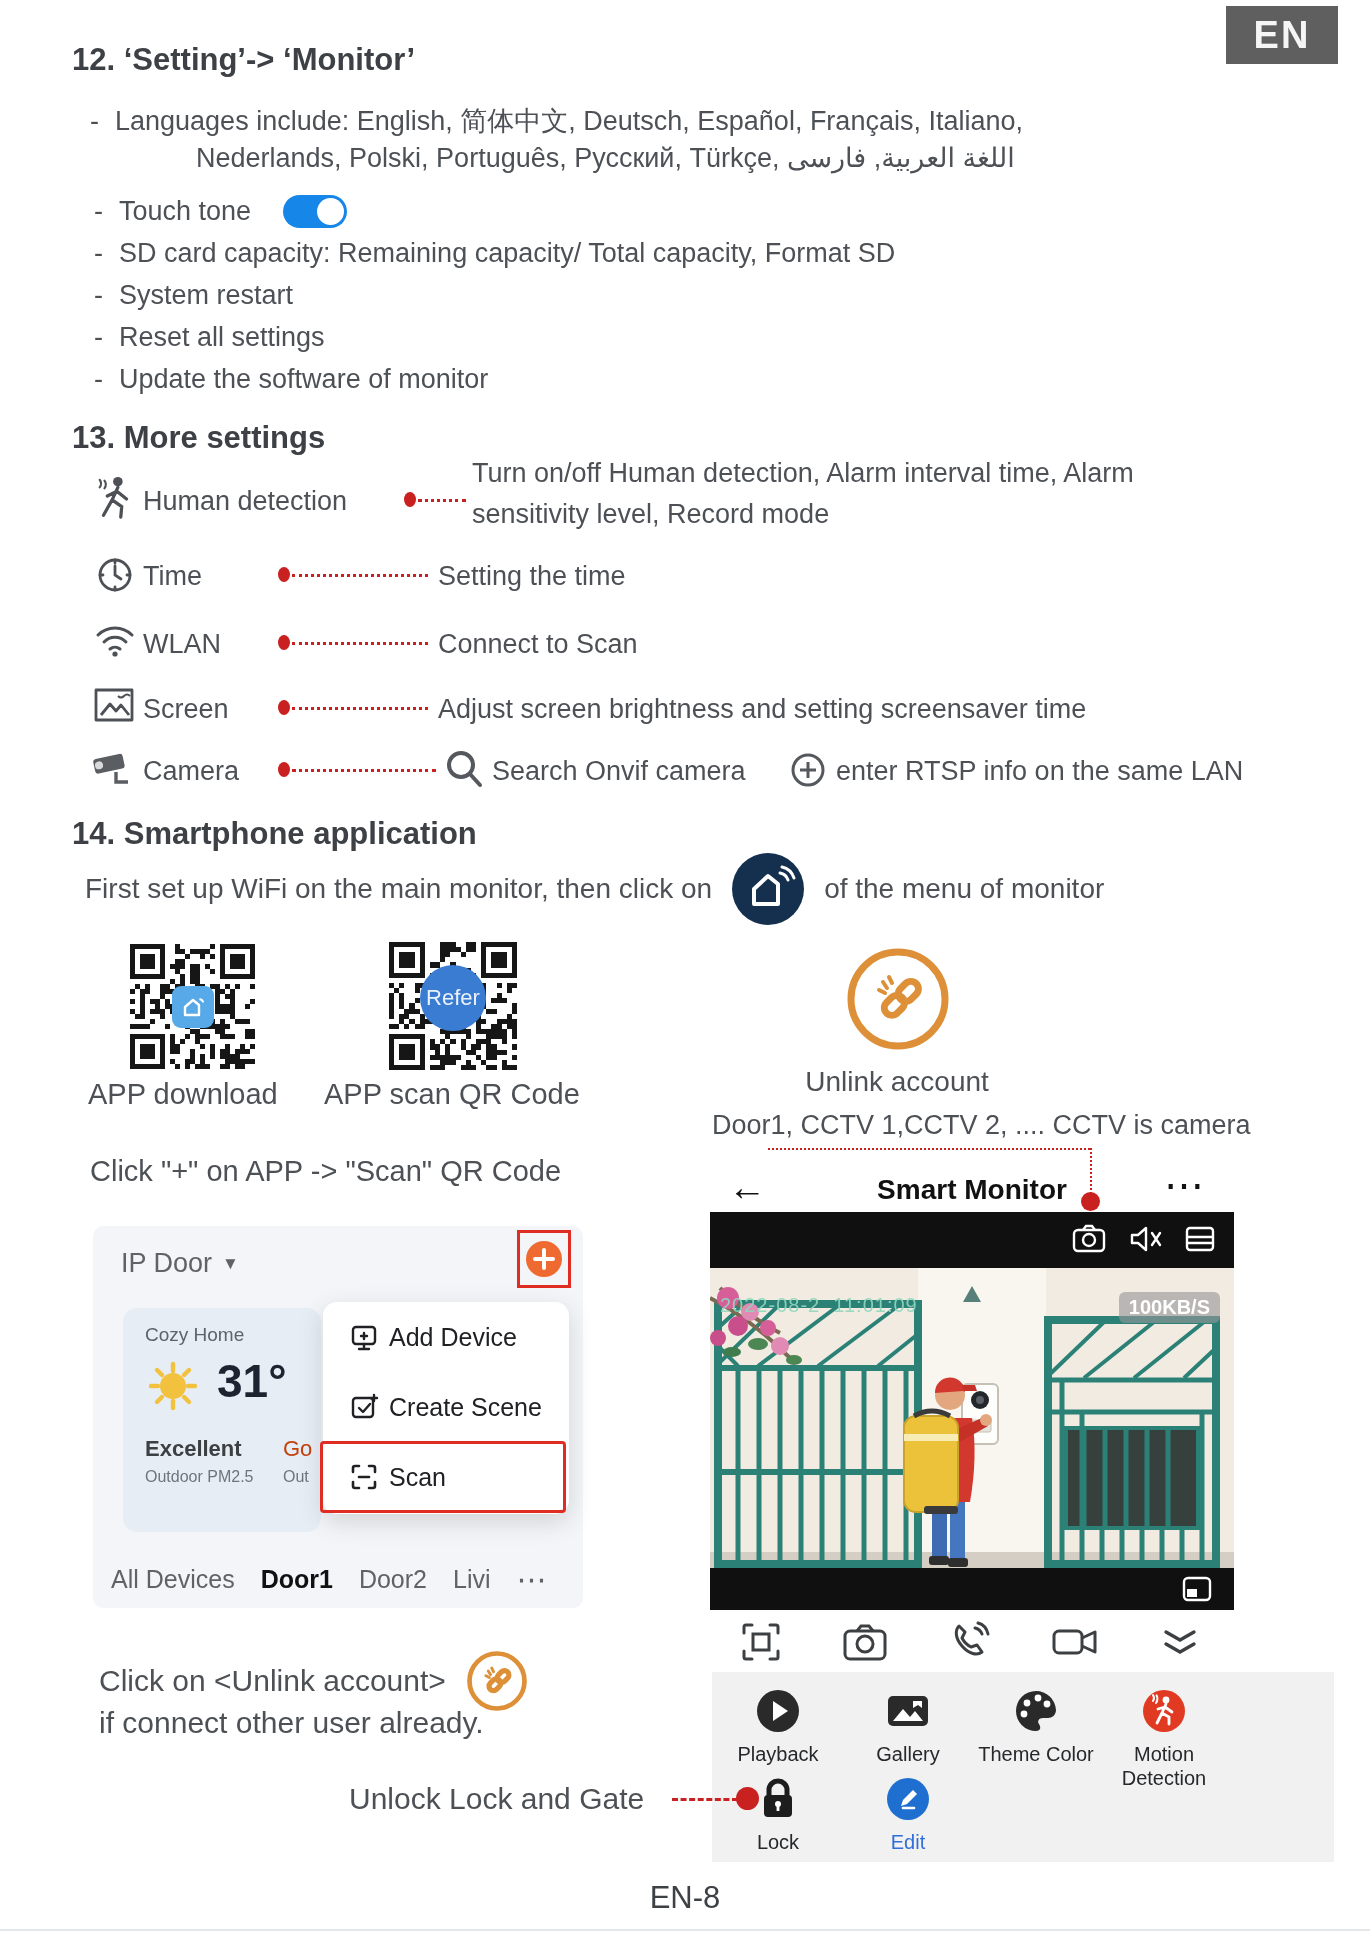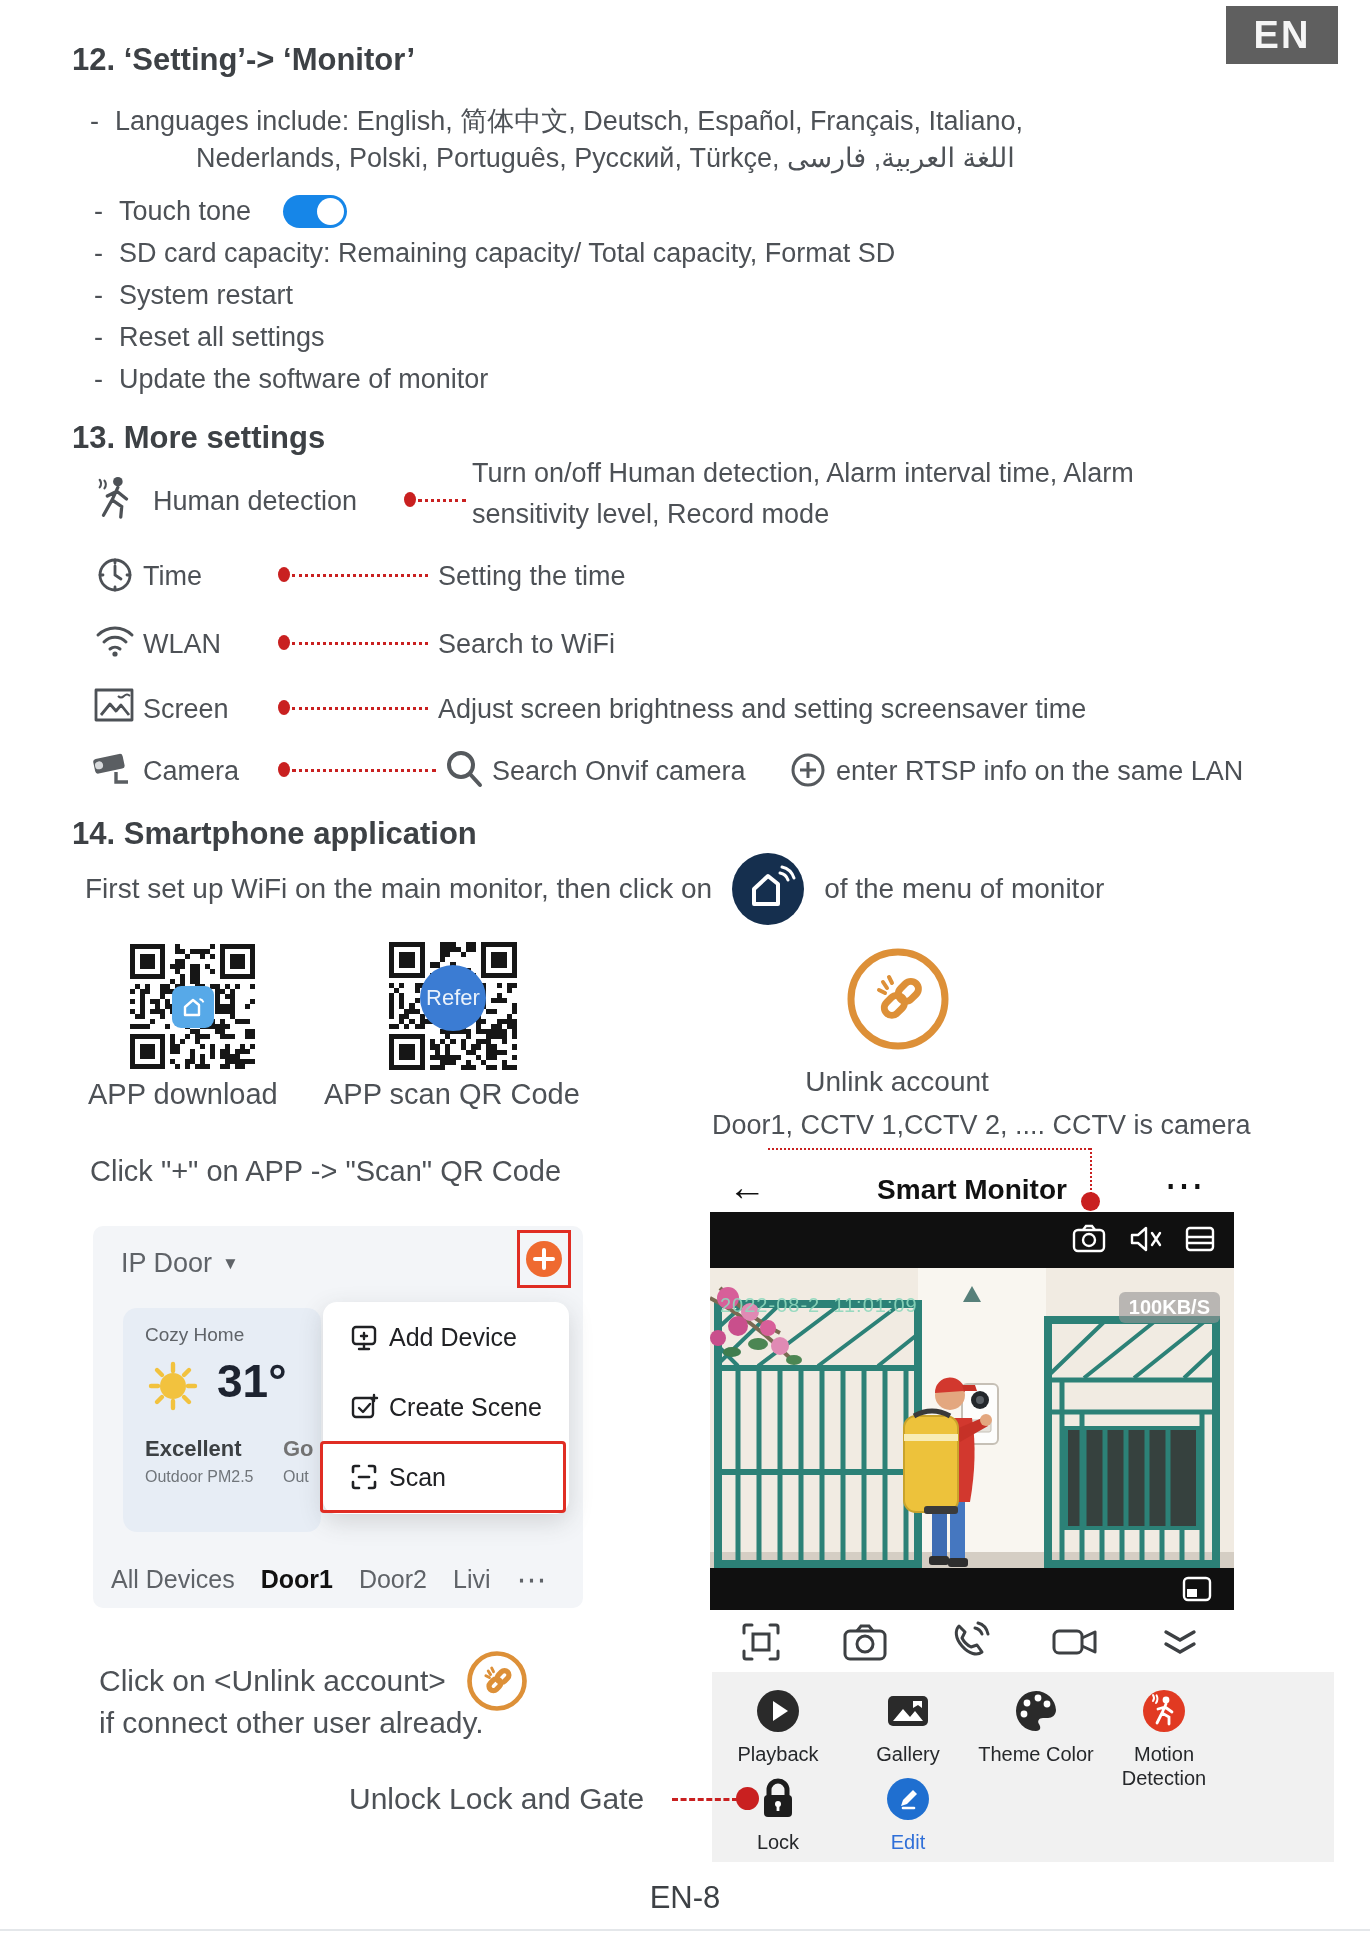--- a/index.html
+++ b/index.html
@@ -97,21 +97,21 @@
 
   <div class="h" style="left:72px;top:420px;font-size:31px;">13.  More settings</div>
 
   <span class="abs" style="left:92px;top:474px;">
     <svg width="46" height="46" viewBox="0 0 48 48" fill="none" stroke="#4d5156" stroke-width="3.4" stroke-linecap="round">
       <circle cx="27" cy="8" r="5" fill="#4d5156" stroke="none"></circle>
       <path d="M27 14 L21 27 M21 27 L12 43 M21 27 L31 34 L30 45 M26 18 L36 26 M26 18 L16 23"></path>
       <path d="M8 14 q3 -4 0 -8 M13 15 q3 -4 0 -8" stroke-width="2.2"></path>
     </svg>
   </span>
-  <div class="t" style="left:153px;top:486px;">Human detection</div>
+  <div class="t" style="left:143px;top:486px;">Human detection</div>
   <span class="rdot" style="left:404px;top:492px;"></span>
   <span class="rlead" style="left:418px;top:499px;width:48px;"></span>
   <div class="t" style="left:472px;top:458px;">Turn on/off Human detection, Alarm interval time,  Alarm</div>
   <div class="t" style="left:472px;top:499px;">sensitivity level, Record mode</div>
 
   <span class="abs" style="left:95px;top:555px;">
     <svg width="40" height="40" viewBox="0 0 40 40" fill="none" stroke="#4d5156" stroke-width="2.8" stroke-linecap="round">
       <circle cx="20" cy="20" r="15"></circle>
       <path d="M20 11 V20 L26 24 M20 5 v3 M20 32 v3 M5 20 h3 M32 20 h3"></path>
     </svg>
@@ -125,21 +125,21 @@
     <svg width="44" height="40" viewBox="0 0 44 40" fill="none" stroke="#4d5156" stroke-width="3" stroke-linecap="round">
       <path d="M5 15 a24 24 0 0 1 34 0"></path>
       <path d="M11 22 a15 15 0 0 1 22 0"></path>
       <path d="M17 29 a8 8 0 0 1 10 0"></path>
       <circle cx="22" cy="34" r="2.6" fill="#4d5156" stroke="none"></circle>
     </svg>
   </span>
   <div class="t" style="left:143px;top:629px;">WLAN</div>
   <span class="rdot" style="left:278px;top:635px;"></span>
   <span class="rlead" style="left:292px;top:642px;width:136px;"></span>
-  <div class="t" style="left:438px;top:629px;">Search to WiFi</div>
+  <div class="t" style="left:438px;top:629px;">Connect to Scan</div>
 
   <span class="abs" style="left:92px;top:686px;">
     <svg width="44" height="38" viewBox="0 0 44 38" fill="none" stroke="#4d5156" stroke-width="2.8" stroke-linejoin="round">
       <rect x="4" y="4" width="36" height="30"></rect>
       <path d="M9 29 l9 -11 6 7 5 -6 8 10"></path>
       <path d="M26 10 q3 3 6 0 q3 -3 6 0" stroke-width="2"></path>
     </svg>
   </span>
   <div class="t" style="left:143px;top:694px;">Screen</div>
   <span class="rdot" style="left:278px;top:700px;"></span>
@@ -669,21 +669,21 @@
         <svg width="56" height="56" viewBox="0 0 56 56">
           <circle cx="28" cy="28" r="13" fill="#f2c23e"></circle>
           <g stroke="#f2c23e" stroke-width="4.4" stroke-linecap="round">
             <path d="M28 6 v7 M28 43 v7 M6 28 h7 M43 28 h7 M12 12 l5 5 M39 39 l5 5 M44 12 l-5 5 M17 39 l-5 5"></path>
           </g>
         </svg>
       </span>
       <div class="abs" style="left:94px;top:46px;font-size:46px;font-weight:700;color:#1d2330;">31°</div>
       <div class="abs" style="left:22px;top:128px;font-size:22px;font-weight:700;color:#3c4043;">Excellent</div>
       <div class="abs" style="left:22px;top:160px;font-size:16px;color:#70757a;">Outdoor PM2.5</div>
-      <div class="abs" style="left:160px;top:128px;font-size:22px;font-weight:700;color:#737373;text-align:right;">Go</div>
+      <div class="abs" style="left:160px;top:128px;font-size:22px;font-weight:400;color:#c2410c;text-align:right;">Go</div>
       <div class="abs" style="left:160px;top:160px;font-size:16px;color:#70757a;">Out</div>
     </div>
 
     <div class="menu-card">
       <div class="menu-item" style="top:0;">
         <span>
           <svg width="30" height="30" viewBox="0 0 30 30" fill="none" stroke="#202124" stroke-width="2.4" stroke-linejoin="round">
             <rect x="4" y="5" width="22" height="17" rx="3"></rect>
               <path d="M15 22 v4 M10 27 h10" stroke-linecap="round"></path>
               <path d="M15 11 v6 M12 14 h6" stroke-linecap="round"></path>

